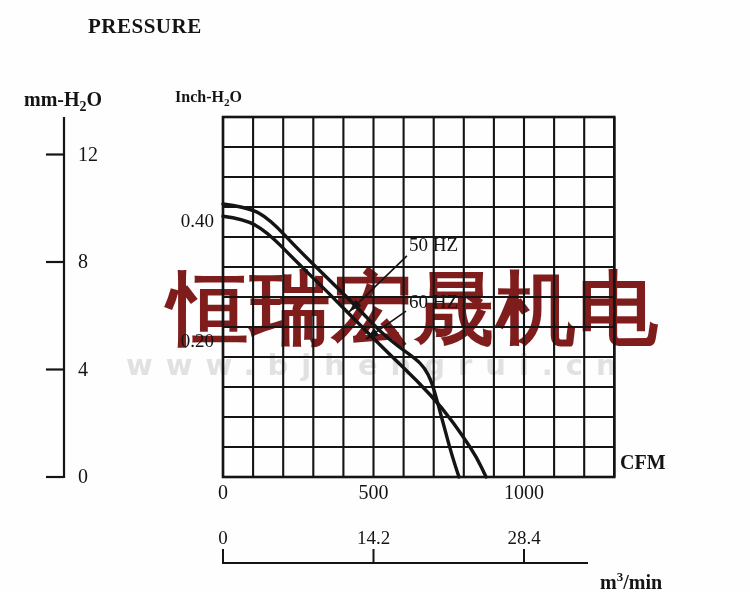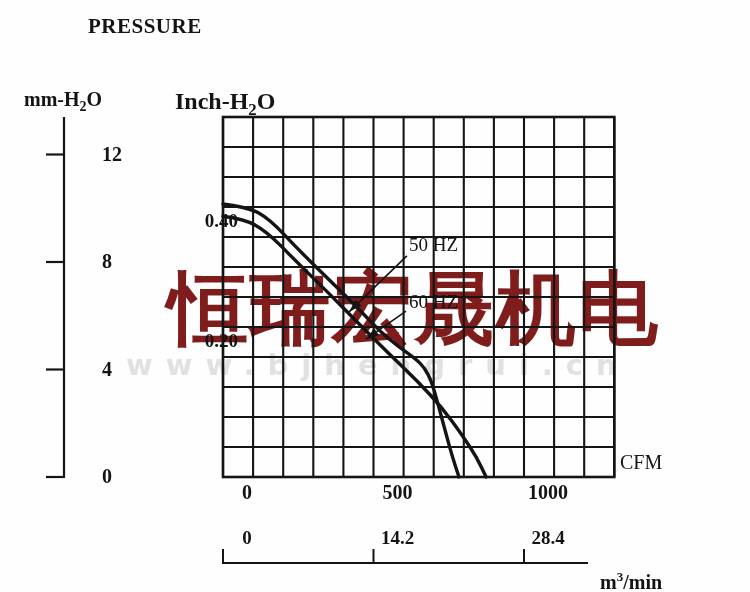--- a/index.html
+++ b/index.html
@@ -1,35 +1,35 @@
 <!DOCTYPE html>
 <html><head>
 <meta charset="utf-8">
 <style>
   html,body{margin:0;padding:0;background:#fff;}
   #stage{position:relative;width:750px;height:592px;background:#fefefe;overflow:hidden;
          font-family:"Liberation Serif","DejaVu Serif",serif;color:#141414;}
   .abs{position:absolute;}
   #title{left:88px;top:14px;font-size:21px;line-height:25px;font-weight:bold;letter-spacing:.5px;}
   #mm-unit{left:24px;top:88px;font-size:20px;font-weight:bold;}
-  #inch-unit{left:175px;top:88px;font-size:24px;font-weight:bold;}
+  #inch-unit{left:175px;top:88px;font-size:16px;font-weight:bold;}
   sub{font-size:70%;}
   sup{font-size:65%;vertical-align:super;}
   #wm-cjk{left:126px;top:256px;font-size:80px;font-weight:bold;color:#7f1d1d;
           font-family:"DejaVu Sans",sans-serif;letter-spacing:2px;white-space:nowrap;margin-left:42px;}
   #wm-url{left:126px;top:348px;font-size:29px;font-weight:bold;color:#e1e1e1;
           font-family:"DejaVu Sans",sans-serif;letter-spacing:13px;white-space:nowrap;}
   svg{position:absolute;left:0;top:0;}
-  .ticklab{position:absolute;font-weight:bold;white-space:nowrap;margin-left:24px;}
+  .ticklab{position:absolute;font-weight:normal;white-space:nowrap;}
   .mm-lab{font-size:20px;}
   .inch-lab{font-size:19px;width:62px;text-align:right;}
   .cfm-lab{font-size:20px;transform:translateX(-50%);}
   .m3-lab{font-size:19px;transform:translateX(-50%);}
   .curve-lab{position:absolute;font-size:19px;font-weight:normal;white-space:nowrap;}
-  #cfm-unit{left:620px;top:451px;font-size:20px;font-weight:normal;}
+  #cfm-unit{left:620px;top:451px;font-size:20px;font-weight:bold;}
   #m3-unit{left:600px;top:569px;font-size:20px;font-weight:bold;}
 </style>
 </head>
 <body>
 
 <div id="stage">
 
   <div id="title" class="abs">
     <div>PRESSURE</div>
   </div>

